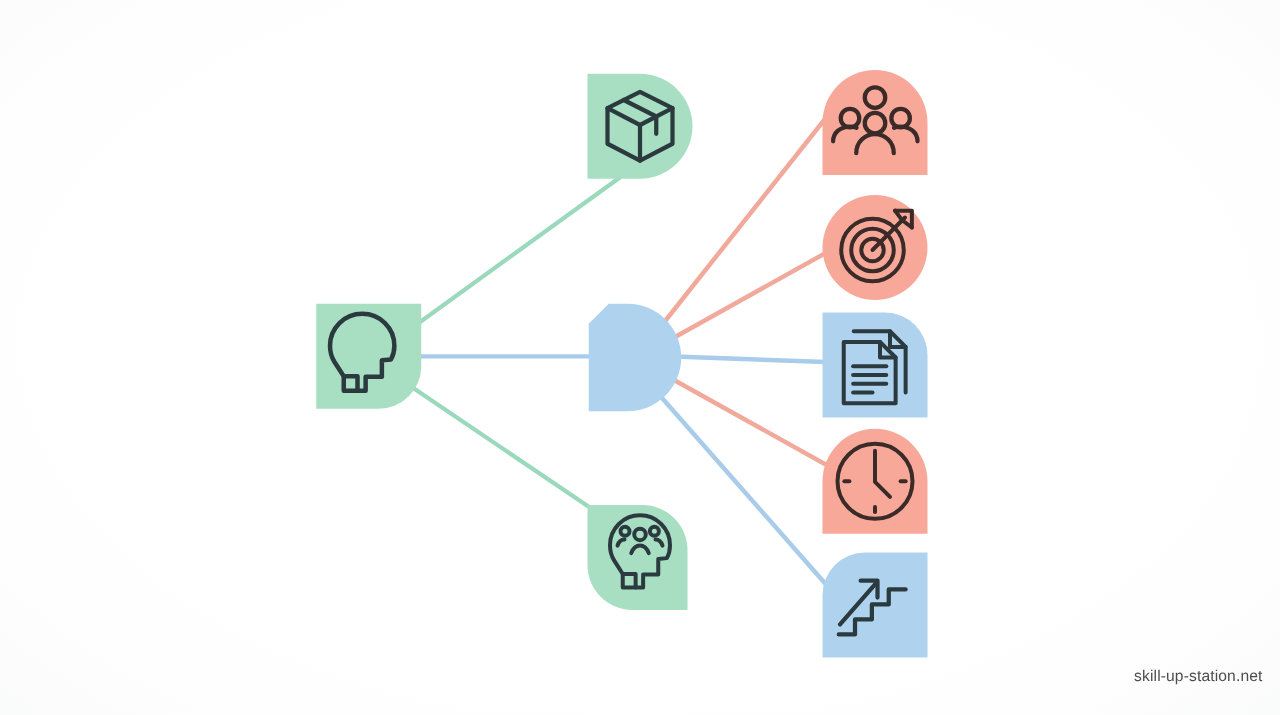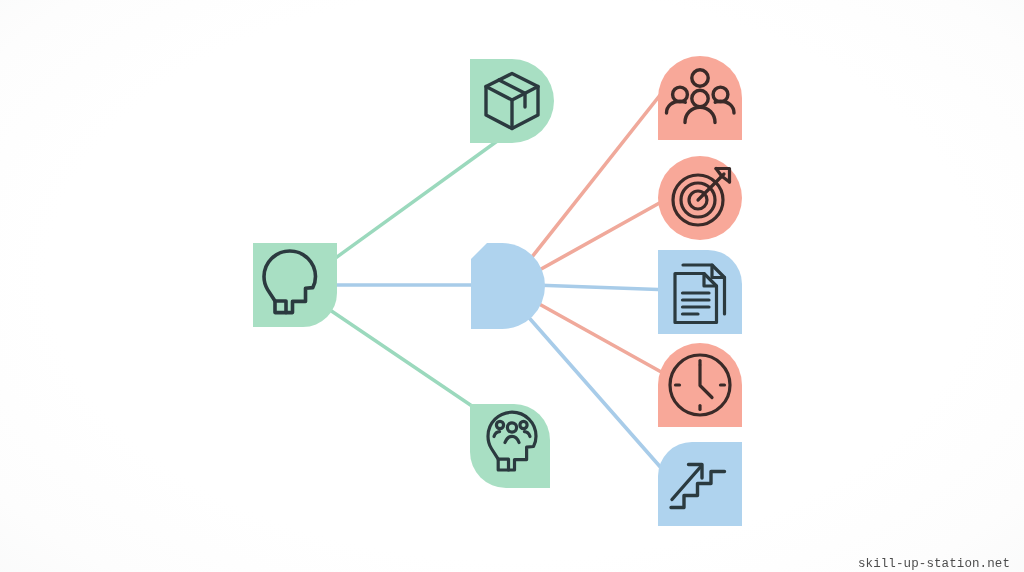--- a/index.html
+++ b/index.html
@@ -27,22 +27,22 @@
   #diagram-svg {
     position: absolute;
     inset: 0;
     width: 1024px;
     height: 572px;
     display: block;
   }
   #watermark {
     position: absolute;
     right: 14px;
-    bottom: 1px;
-    font-family: Liberation Mono, monospace;
+    bottom: 24px;
+    font-family: Liberation Sans, sans-serif;
     font-size: 12.5px;
     letter-spacing: 0.1px;
     color: #3d3d3d;
     opacity: 0.92;
     user-select: none;
     white-space: nowrap;
     margin-top: 16px;
   }
 </style>
 </head>

